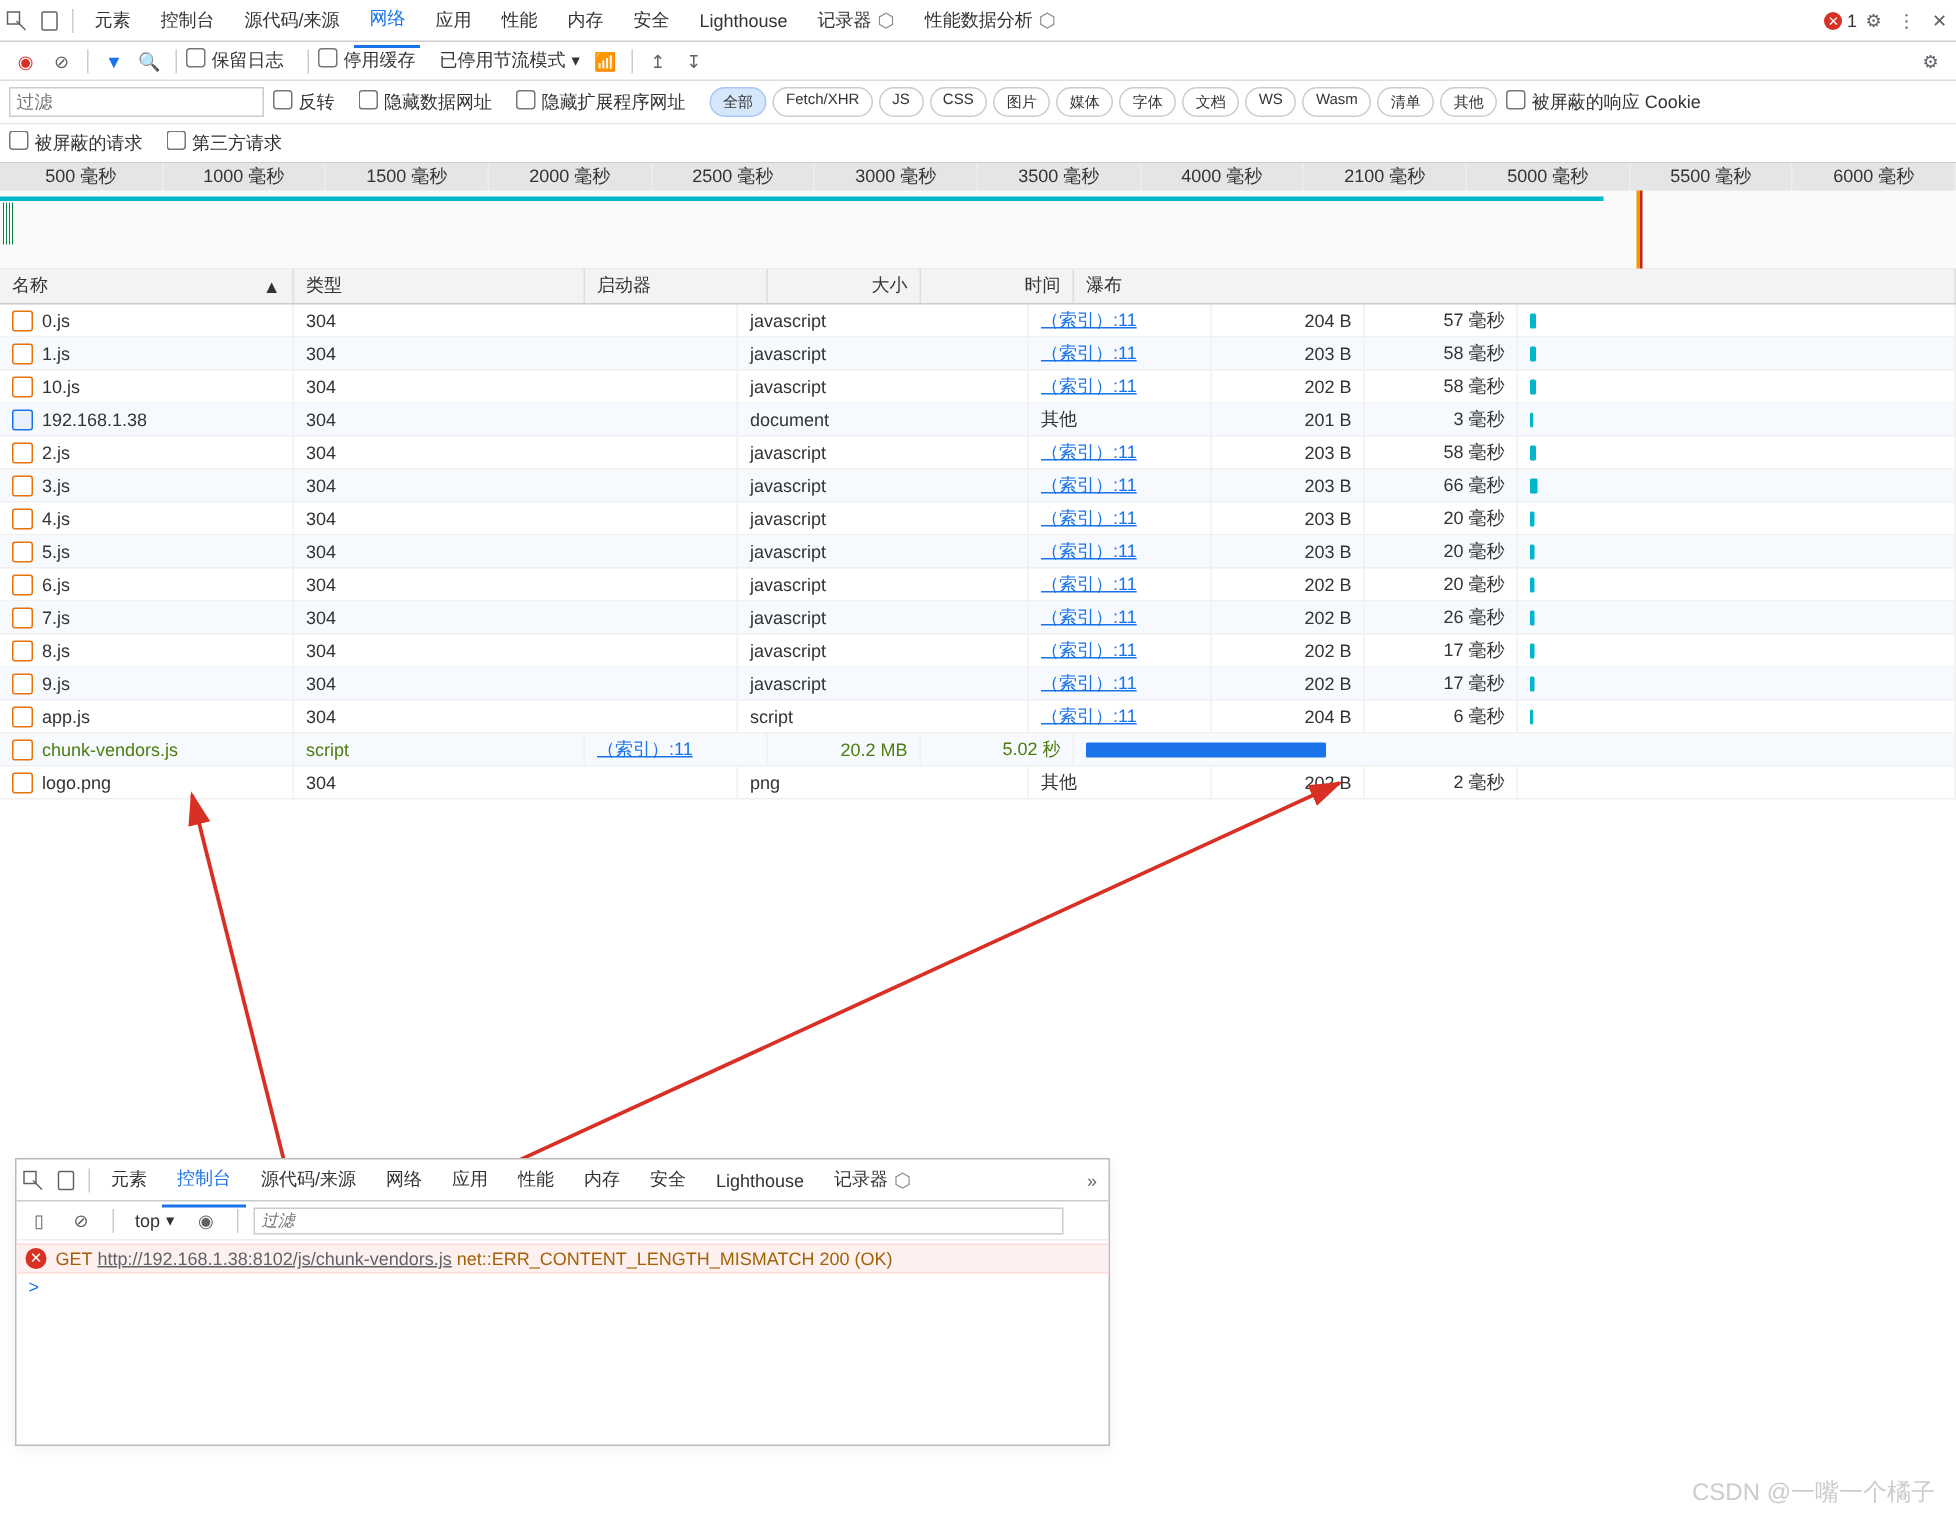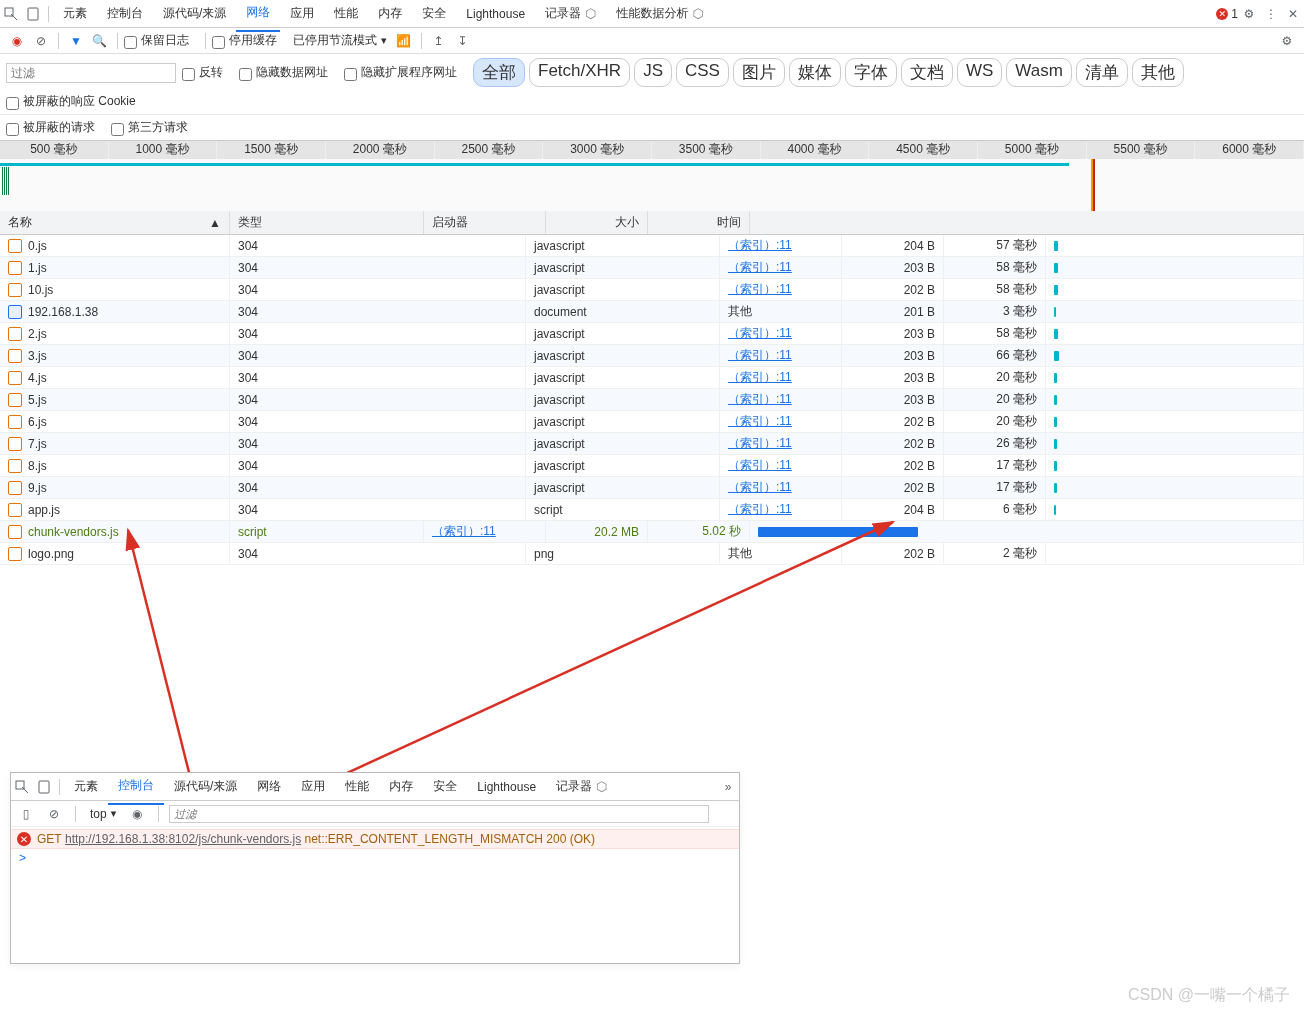--- a/index.html
+++ b/index.html
@@ -4,37 +4,37 @@
 <style>
 *{box-sizing:border-box;margin:0;padding:0;font-family:"Segoe UI",Arial,sans-serif;font-size:12px;color:#333}
 body{background:#fff;width:1304px;height:1020px;overflow:hidden;position:relative}
 .toolbar{display:flex;align-items:center;height:26px;border-bottom:1px solid #ddd;padding:0 6px;gap:2px}
 .tabbar{display:flex;align-items:center;height:28px;border-bottom:1px solid #ccc}
 .tab{padding:0 10px;height:36px;display:flex;align-items:center;cursor:pointer;color:#333;gap:4px}
 .tab.active{color:#1a73e8;border-bottom:2px solid #1a73e8}
 .sep{width:1px;height:16px;background:#ccc;margin:0 4px}
 .btn-ico{width:22px;height:22px;display:inline-flex;align-items:center;justify-content:center;cursor:pointer;border-radius:2px;color:#5f6368}
 .filter-input{width:170px;height:20px;border:1px solid #ccc;padding:0 4px;font-size:12px}
-.chk{display:flex;align-items:flex-end;gap:4px;margin-right:10px;white-space:nowrap}
+.chk{display:flex;align-items:flex-start;gap:4px;margin-right:10px;white-space:nowrap}
 .chk input{width:13px;height:13px}
-.pill{padding:2px 8px;border:1px solid #ccc;border-radius:10px;cursor:pointer;font-size:17px;background:#fff}
+.pill{padding:2px 8px;border:1px solid #ccc;border-radius:10px;cursor:pointer;font-size:10px;background:#fff}
 .pill.active{background:#d6e6fb;border-color:#a9c6f5}
 .filter-row{display:flex;align-items:center;padding:4px 6px;gap:6px;border-bottom:1px solid #e8e8e8;flex-wrap:wrap}
 .timeline{height:70px;border-bottom:1px solid #ccc;position:relative;background:#e5e5e5}
 .tl-ticks{display:flex;height:18px;font-size:11px;color:#666}
 .tl-tick{flex:1;text-align:center;border-right:1px solid #eee}
 .tl-body{height:52px;position:relative;background:#fafafa}
 .tl-bar{position:absolute;top:4px;left:0;height:3px;background:#00b6cb;width:82%}
 .tl-sel{position:absolute;top:0;height:100%;border-left:2px solid #f29900;border-right:2px solid #c5221f;right:16%;width:3px}
 .table-head{display:flex;height:24px;border-bottom:1px solid #ccc;background:#f1f3f4;font-size:11px}
 .th{padding:4px 8px;border-right:1px solid #ddd;display:flex;align-items:center}
 .tr{display:flex;height:22px;border-bottom:1px solid #f0f0f0;font-size:12px}
 .tr:nth-child(even){background:#f6f9fe}
 .td{padding:2px 8px;border-right:1px solid #f0f0f0;display:flex;align-items:center;overflow:hidden;white-space:nowrap}
-.c-name{width:230px}
+.c-name{width:196px}
 .c-status{width:296px}
 .c-type{width:194px}
 .c-init{width:122px}
 .c-size{width:102px;justify-content:flex-end}
 .c-time{width:102px;justify-content:flex-end}
 .c-wf{flex:1}
 .link{color:#1a73e8;text-decoration:underline;cursor:pointer}
 .file-ico{width:14px;height:14px;margin-right:6px;border:1px solid #aaa;border-radius:2px;flex-shrink:0}
 .file-ico.js{border-color:#e8710a;background:#fff}
 .file-ico.doc{border-color:#1a73e8;background:#e8f0fe}
@@ -172,38 +172,39 @@
 <div class="timeline">
   <div class="tl-ticks" id="tl-ticks">
       <div class="tl-tick">500 毫秒</div>
       <div class="tl-tick">1000 毫秒</div>
       <div class="tl-tick">1500 毫秒</div>
       <div class="tl-tick">2000 毫秒</div>
       <div class="tl-tick">2500 毫秒</div>
       <div class="tl-tick">3000 毫秒</div>
       <div class="tl-tick">3500 毫秒</div>
       <div class="tl-tick">4000 毫秒</div>
-      <div class="tl-tick">4500 毫秒</div>
+      <div class="tl-tick">2100 毫秒</div>
       <div class="tl-tick">5000 毫秒</div>
       <div class="tl-tick">5500 毫秒</div>
       <div class="tl-tick">6000 毫秒</div>
     </div>
   <div class="tl-body">
     <div class="tl-bar"></div>
     <div style="position:absolute;top:8px;left:2px;width:8px;height:28px;background:repeating-linear-gradient(90deg,#0b8043,#0b8043 1px,transparent 1px,transparent 2px)"></div>
     <div class="tl-sel"></div>
   </div>
 </div>
 
 <div class="table-head">
   <div class="th c-name"><span>名称</span><span class="spacer"></span>▲</div>
   <div class="th c-type">类型</div>
   <div class="th c-init">启动器</div>
   <div class="th c-size">大小</div>
   <div class="th c-time">时间</div>
+  <div class="th c-wf">瀑布</div>
 </div>
 
 <div class="rows" id="rows">
     <div class="tr">
       <div class="td c-name"><span class="file-ico js"></span>0.js</div>
       <div class="td c-status">304</div>
       <div class="td c-type">javascript</div>
       <div class="td c-init">
         <span class="link">（索引）:11</span>
       </div>

